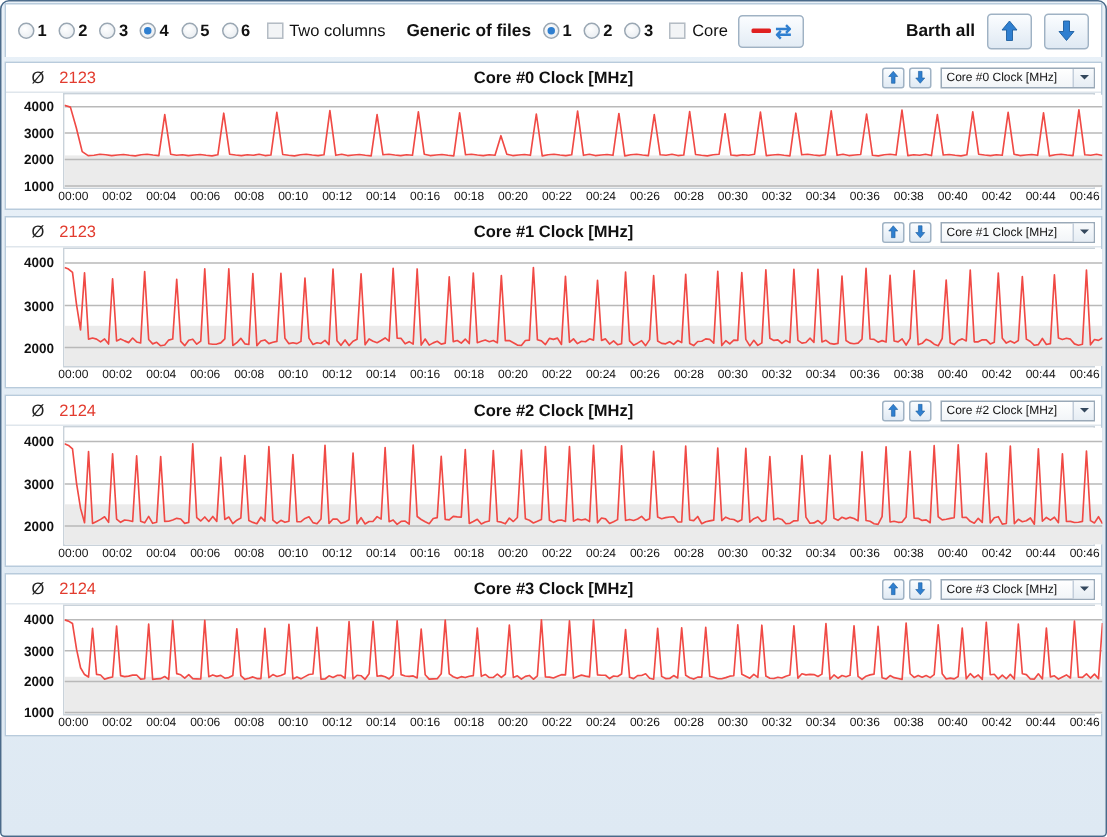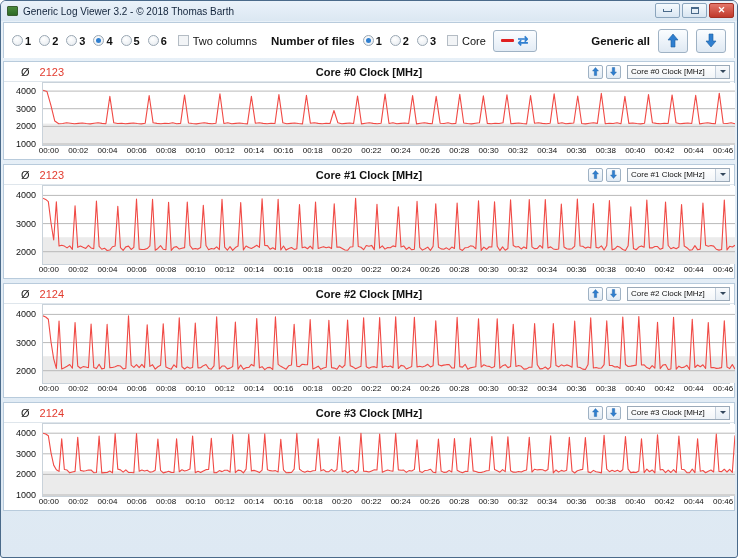--- a/index.html
+++ b/index.html
@@ -153,47 +153,32 @@
     position:relative;
     border:1px solid #c9d2da;
     box-sizing:border-box;
     background:#ffffff;
   }
   .plot svg{display:block;}
   .ylabels{
     position:absolute;left:0;top:0;width:34px;height:100%;
     font-size:9px;color:#111;
   }
-  .ylab{position:absolute;right:2px;transform:translateY(-50%);white-space:nowrap;}
+  .ylab{position:absolute;right:2px;transform:translateY(-50%);white-space:nowrap;font-weight:bold;}
   .xaxis{
     height:13px;position:relative;
     font-size:8px;color:#111;
   }
   .xlab{position:absolute;top:0;transform:translateX(-50%);white-space:nowrap;}
 </style>
 </head>
 <body>
 
 <div id="app">
 
-  <div class="titlebar">
-    <div class="app-icon"></div>
-    <div class="title-text">Generic Log Viewer 3.2 - © 2018 Thomas Barth</div>
-    <div class="win-btns">
-      <div class="wb">
-          <div class="min-glyph"></div>
-        </div>
-      <div class="wb">
-          <div class="max-glyph"></div>
-        </div>
-      <div class="wb close">
-          <span class="g">✕</span>
-        </div>
-    </div>
-  </div>
 
   <div class="toolbar">
     <div class="radio-group">
       <div class="rb">
           <span class="radio"></span>
           <span class="lbl">1</span>
         </div>
       <div class="rb">
           <span class="radio"></span>
           <span class="lbl">2</span>
@@ -215,21 +200,21 @@
           <span class="lbl">6</span>
         </div>
     </div>
     <div class="chk">
       <span class="checkbox"></span>
       <span class="lbl">Two columns</span>
     </div>
 
     <div class="sep"></div>
 
-    <div class="tb-label">Number of files</div>
+    <div class="tb-label">Generic of files</div>
     <div style="width:8px"></div>
     <div class="radio-group">
       <div class="rb">
           <span class="radio on"></span>
           <span class="lbl">1</span>
         </div>
       <div class="rb">
           <span class="radio"></span>
           <span class="lbl">2</span>
         </div>
@@ -242,21 +227,21 @@
       <span class="checkbox"></span>
       <span class="lbl">Core</span>
     </div>
     <div class="show-btn">
       <span class="dash"></span>
       <span class="swap">⇄</span>
     </div>
 
     <div style="flex:1"></div>
 
-    <div class="tb-label">Generic all</div>
+    <div class="tb-label">Barth all</div>
     <div class="arrow-btn">
       <svg width="12" height="15" viewBox="0 0 12 15">
         <path d="M6 1 L11 7 L8 7 L8 14 L4 14 L4 7 L1 7 Z" fill="#2f7fd0" stroke="#1d5e9e" stroke-width="0.6"></path>
       </svg>
     </div>
     <div class="arrow-btn">
       <svg width="12" height="15" viewBox="0 0 12 15">
         <path d="M6 14 L11 8 L8 8 L8 1 L4 1 L4 8 L1 8 Z" fill="#2f7fd0" stroke="#1d5e9e" stroke-width="0.6"></path>
       </svg>
     </div>

